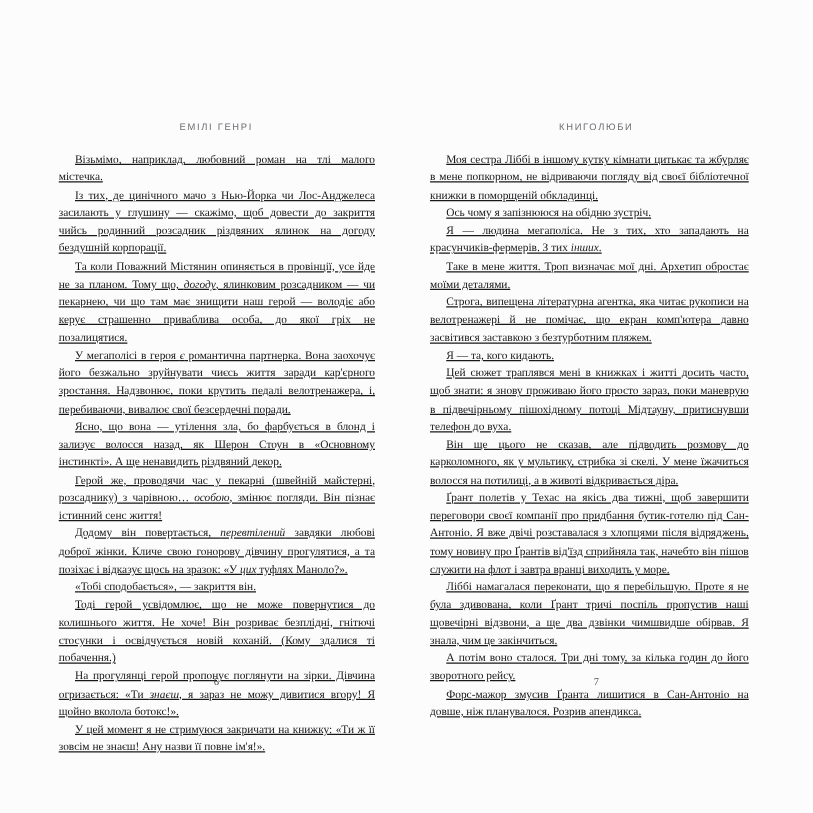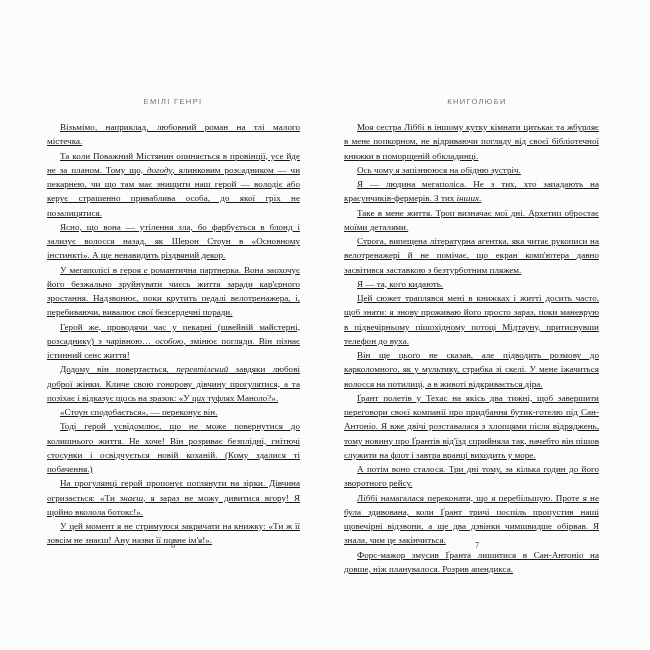--- a/index.html
+++ b/index.html
@@ -98,26 +98,27 @@
 </head>
 <body>
 
 <div class="spread">
 
   <div class="page page-left">
     <div class="running-head">ЕМІЛІ ГЕНРІ</div>
 
     <div class="textblock">
       <p>Візьмімо, наприклад, любовний роман на тлі малого містечка.</p>
+      <p>Із тих, де цинічного мачо з Нью-Йорка чи Лос-Анджелеса засилають у глушину — скажімо, щоб довести до закриття чийсь родинний розсадник різдвяних ялинок на догоду бездушній корпорації.</p>
       <p>Та коли Поважний Містянин опиняється в провінції, усе йде не за планом. Тому що, <em>догоду</em>, ялинковим розсадником — чи пекарнею, чи що там має знищити наш герой — володіє або керує страшенно приваблива особа, до якої гріх не позалицятися.</p>
+      <p>У мегаполісі в героя <em>є</em> романтична партнерка. Вона заохочує його безжально зруйнувати чиєсь життя заради кар'єрного зростання. Надзвонює, поки крутить педалі велотренажера, і, перебиваючи, вивалює свої безсердечні поради.</p>
       <p>Ясно, що вона — утілення зла, бо фарбується в блонд і зализує волосся назад, як Шерон Стоун в «Основному інстинкті». А ще ненавидить різдвяний декор.</p>
-      <p>У мегаполісі в героя <em>є</em> романтична партнерка. Вона заохочує його безжально зруйнувати чиєсь життя заради кар'єрного зростання. Надзвонює, поки крутить педалі велотренажера, і, перебиваючи, вивалює свої безсердечні поради.</p>
       <p>Герой же, проводячи час у пекарні (швейній майстерні, розсаднику) з чарівною… <em>особою</em>, змінює погляди. Він пізнає істинний сенс життя!</p>
       <p>Додому він повертається, <em>перевтілений</em> завдяки любові доброї жінки. Кличе свою гонорову дівчину прогулятися, а та позіхає і відказує щось на зразок: «У <em>цих</em> туфлях Маноло?».</p>
-      <p>«Стоун сподобається», — переконує він.</p>
+      <p>«Тобі сподобається», — закриття він.</p>
       <p>Тоді герой усвідомлює, що не може повернутися до колишнього життя. Не хоче! Він розриває безплідні, гнітючі стосунки і освідчується новій коханій. (Кому здалися ті побачення.)</p>
       <p>На прогулянці герой пропонує поглянути на зірки. Дівчина огризається: «Ти <em>знаєш</em>, я зараз не можу дивитися вгору! Я щойно вколола ботокс!».</p>
       <p>У цей момент я не стримуюся закричати на книжку: «Ти ж її зовсім не знаєш! Ану назви її повне ім'я!».</p>
     </div>
 
     <div class="folio">6</div>
   </div>
 
   <div class="page page-right">
     <div class="running-head">КНИГОЛЮБИ</div>
@@ -125,22 +126,22 @@
     <div class="textblock">
       <p>Моя сестра Ліббі в іншому кутку кімнати цитькає та жбурляє в мене попкорном, не відриваючи погляду від своєї бібліотечної книжки в поморщеній обкладинці.</p>
       <p>Ось чому я запізнююся на обідню зустріч.</p>
       <p>Я — людина мегаполіса. Не з тих, хто западають на красунчиків-фермерів. З тих <em>інших</em>.</p>
       <p>Таке в мене життя. Троп визначає мої дні. Архетип обростає моїми деталями.</p>
       <p>Строга, випещена літературна агентка, яка читає рукописи на велотренажері й не помічає, що екран комп'ютера давно засвітився заставкою з безтурботним пляжем.</p>
       <p>Я — та, кого кидають.</p>
       <p>Цей сюжет траплявся мені в книжках і житті досить часто, щоб знати: я знову проживаю його просто зараз, поки маневрую в підвечірньому пішохідному потоці Мідтауну, притиснувши телефон до вуха.</p>
       <p>Він ще цього не сказав, але підводить розмову до карколомного, як у мультику, стрибка зі скелі. У мене їжачиться волосся на потилиці, а в животі відкривається діра.</p>
       <p>Ґрант полетів у Техас на якісь два тижні, щоб завершити переговори своєї компанії про придбання бутик-готелю під Сан-Антоніо. Я вже двічі розставалася з хлопцями після відряджень, тому новину про Ґрантів від'їзд сприйняла так, начебто він пішов служити на флот і завтра вранці виходить у море.</p>
+      <p>Ліббі намагалася переконати, що я перебільшую. Проте я не була здивована, коли Ґрант тричі поспіль пропустив наші щовечірні відзвони, а ще два дзвінки чимшвидше обірвав. Я знала, чим це закінчиться.</p>
       <p>А потім воно сталося. Три дні тому, за кілька годин до його зворотного рейсу.</p>
-      <p>Ліббі намагалася переконати, що я перебільшую. Проте я не була здивована, коли Ґрант тричі поспіль пропустив наші щовечірні відзвони, а ще два дзвінки чимшвидше обірвав. Я знала, чим це закінчиться.</p>
       <p>Форс-мажор змусив Ґранта лишитися в Сан-Антоніо на довше, ніж планувалося. Розрив апендикса.</p>
     </div>
 
     <div class="folio">7</div>
   </div>
 
   <div class="gutter"></div>
 </div>
 
 </body></html>

